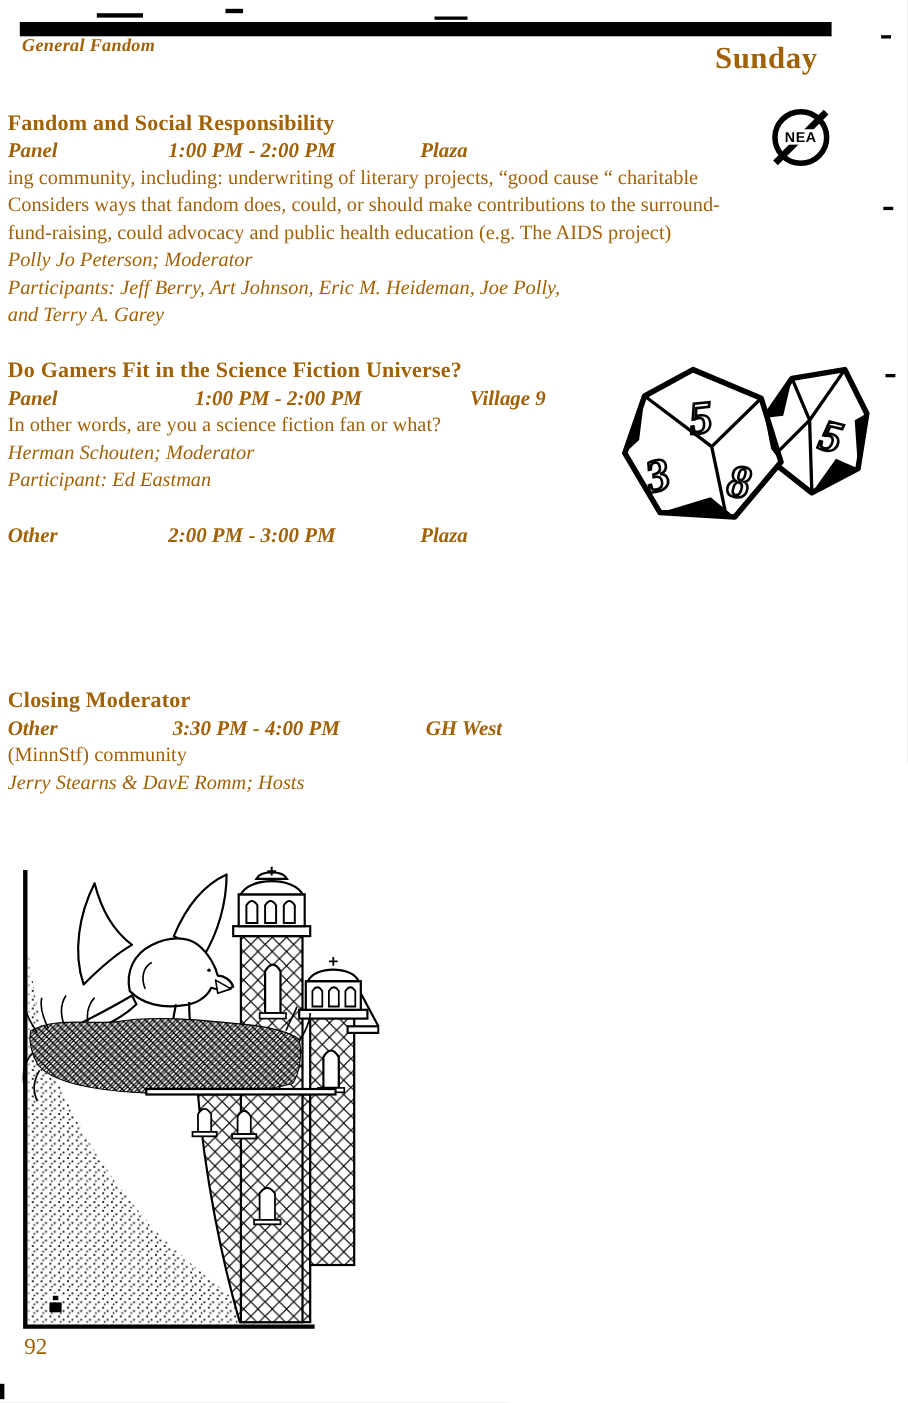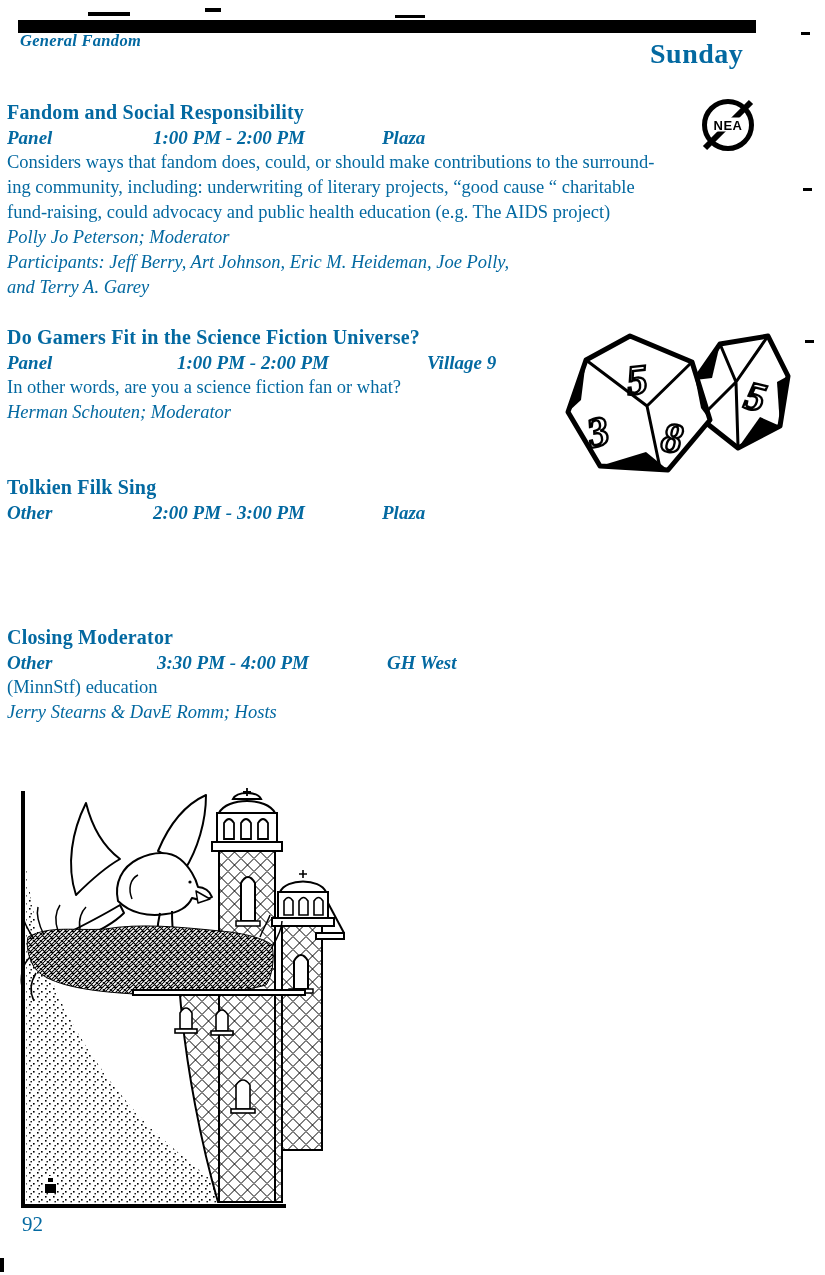--- a/index.html
+++ b/index.html
@@ -1,18 +1,18 @@
 <!DOCTYPE html>
 <html><head>
 <meta charset="utf-8">
 <style>
   html,body{margin:0;padding:0;background:#e8e8e8;}
   .page{
     position:relative;width:825px;height:1275px;background:#ffffff;
-    font-family:"Liberation Serif","DejaVu Serif",serif;color:#0369a1;
+    font-family:"Liberation Serif","DejaVu Serif",serif;color:#a16207;
     overflow:hidden;margin:0 auto;
   }
   .abs{position:absolute;}
   
   .topbar{left:18px;top:20px;width:738px;height:13px;background:#000;}
   .speck{background:#000;}
   .section-label{left:20px;top:31px;font-size:16.5px;font-weight:bold;font-style:italic;letter-spacing:.3px;}
   .day-label{left:650px;top:38px;font-size:28px;font-weight:bold;letter-spacing:.5px;}
   
   .event{position:absolute;left:7px;width:780px;}
@@ -57,22 +57,22 @@
   </div>
 
   <section class="event" style="top:100px;">
     <h2 class="title">Fandom and Social Responsibility</h2>
     <div class="meta">
       <span class="t1">Panel</span>
       <span class="t2">1:00 PM - 2:00 PM</span>
       <span class="t3">Plaza</span>
     </div>
     <div class="desc">
+      <div>ing community, including: underwriting of literary projects, “good cause “ charitable</div>
       <div>Considers ways that fandom does, could, or should make contributions to the surround-</div>
-      <div>ing community, including: underwriting of literary projects, “good cause “ charitable</div>
       <div>fund-raising, could advocacy and public health education (e.g. The AIDS project)</div>
     </div>
     <div class="people">
       <div>Polly Jo Peterson; Moderator</div>
       <div>Participants: Jeff Berry, Art Johnson, Eric M. Heideman, Joe Polly,</div>
       <div>and Terry A. Garey</div>
     </div>
   </section>
 
   <section class="event" style="top:325px;">
@@ -80,20 +80,21 @@
     <div class="meta v2">
       <span class="t1">Panel</span>
       <span class="t2">1:00 PM - 2:00 PM</span>
       <span class="t3">Village 9</span>
     </div>
     <div class="desc">
       <div>In other words, are you a science fiction fan or what?</div>
     </div>
     <div class="people">
       <div>Herman Schouten; Moderator</div>
+      <div>Participant: Ed Eastman</div>
     </div>
   </section>
 
   <div class="abs" style="left:550px;top:320px;width:245px;height:165px;">
     <svg viewBox="0 0 245 165" width="245" height="165">
 
       <g stroke="#000" fill="#fff" stroke-linejoin="round">
         <polygon points="145,60 170,24 218,16 238,56 230,106 188,128 150,98" stroke-width="5"></polygon>
         <path d="M170,24 L186,62 M218,16 L186,62 M186,62 L188,126 M186,62 L151,97" stroke-width="3" fill="none"></path>
       </g>
@@ -109,37 +110,36 @@
       <polygon points="18,92 36,40 31,80" fill="#000"></polygon>
       <polygon points="118,150 50,146 96,132" fill="#000"></polygon>
       <polygon points="160,100 142,42 151,88" fill="#000"></polygon>
       <text x="87" y="74" transform="rotate(-6 87 60)" text-anchor="middle" font-size="42" font-weight="bold" font-style="italic" fill="none" stroke="#000" stroke-width="2.4">5</text>
       <text x="48" y="126" transform="rotate(-14 48 112)" text-anchor="middle" font-size="42" font-weight="bold" font-style="italic" fill="none" stroke="#000" stroke-width="2.4">3</text>
       <text x="122" y="132" transform="rotate(8 122 118)" text-anchor="middle" font-size="42" font-weight="bold" font-style="italic" fill="none" stroke="#000" stroke-width="2.4">8</text>
     </svg>
   </div>
 
   <section class="event" style="top:475px;">
-    <h2 class="title">Tolkien Filk Sing</h2>
     <div class="meta">
       <span class="t1">Other</span>
       <span class="t2">2:00 PM - 3:00 PM</span>
       <span class="t3">Plaza</span>
     </div>
   </section>
 
   <section class="event" style="top:625px;">
     <h2 class="title">Closing Moderator</h2>
     <div class="meta v4">
       <span class="t1">Other</span>
       <span class="t2">3:30 PM - 4:00 PM</span>
       <span class="t3">GH West</span>
     </div>
     <div class="desc">
-      <div>(MinnStf) education</div>
+      <div>(MinnStf) community</div>
     </div>
     <div class="people">
       <div>Jerry Stearns &amp; DavE Romm; Hosts</div>
     </div>
   </section>
 
   <div class="abs" style="left:20px;top:787px;width:325px;height:425px;">
     <svg viewBox="0 0 325 425" width="325" height="425">
       <defs>
         <pattern id="diam" width="13" height="13" patternUnits="userSpaceOnUse">

